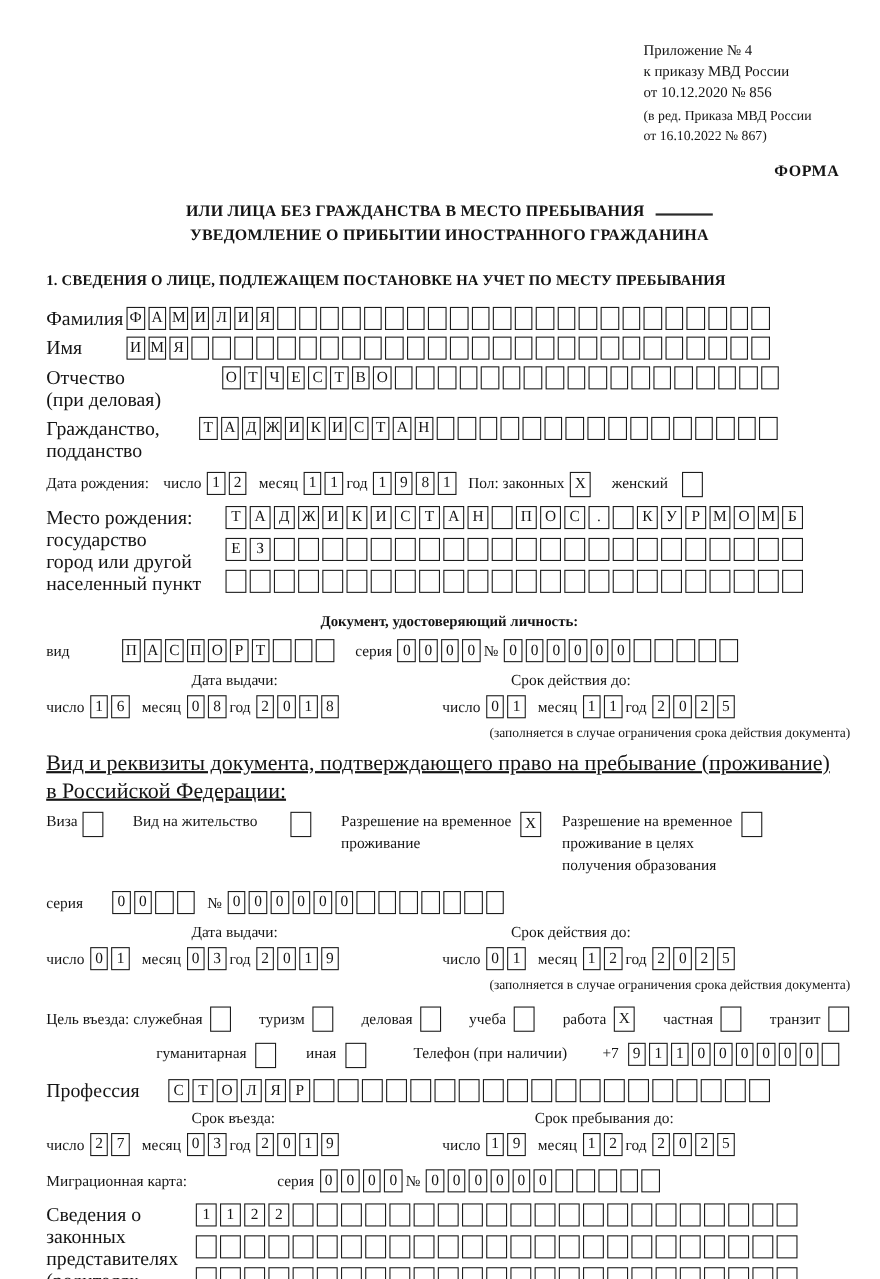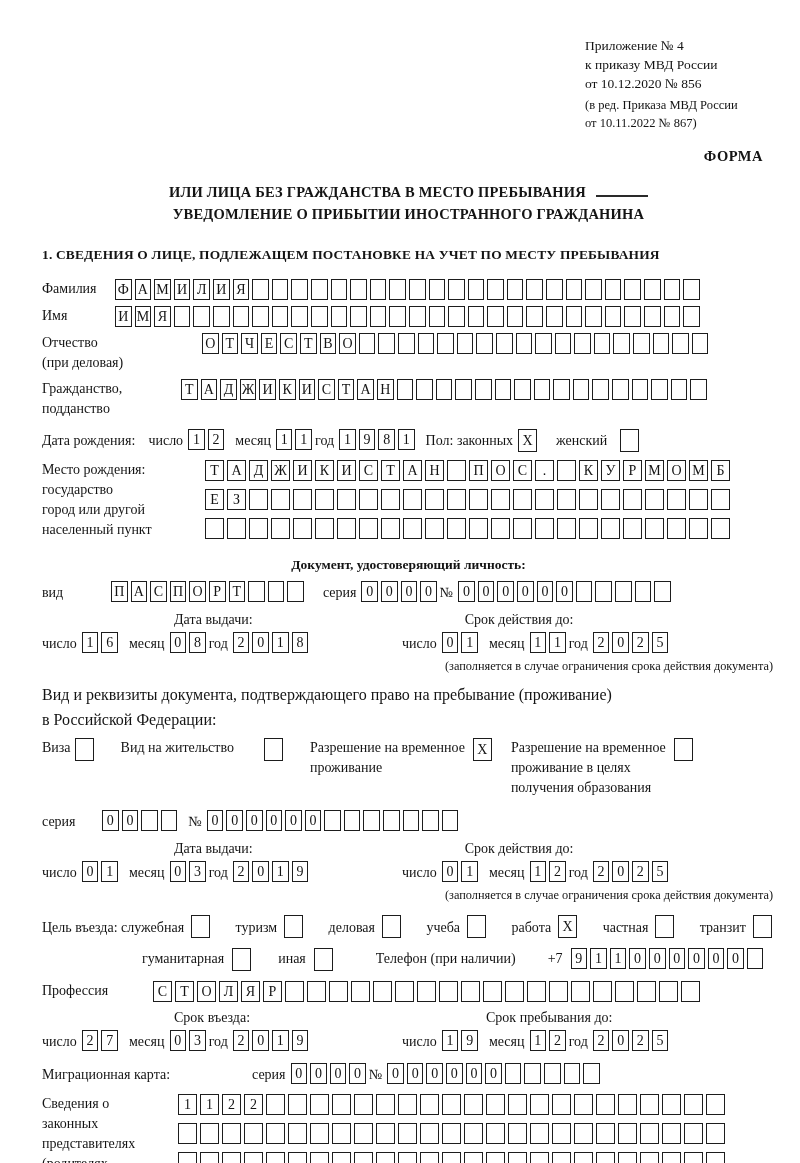--- a/index.html
+++ b/index.html
@@ -11,21 +11,21 @@
   
   .annex { width:190px; margin-left:auto; font-size:13.5px; line-height:19px; }
   .annex .note { font-size:12.5px; line-height:17.5px; margin-top:4px; }
   .forma { text-align:right; font-weight:700; font-size:14.5px; padding-right:12px; margin-top:16px; letter-spacing:.5px; }
   
   .title { text-align:center; font-weight:700; font-size:14.5px; line-height:22px; margin-top:16px; letter-spacing:.2px; }
   .blankline { display:inline-block; width:52px; border-bottom:2.5px solid #2a2a2a; height:10px; margin-left:10px; }
   .sect { font-weight:700; font-size:13.4px; margin-top:22px; letter-spacing:.2px; }
   
   .row { display:flex; align-items:flex-start; margin-top:6px; }
-  .lab { font-size:14px; line-height:20px; flex:none; }
+  .lab { font-size:18px; line-height:20px; flex:none; }
   .cells { display:flex; flex-wrap:nowrap; flex:none; }
   .cell {
     flex:none; width:14.6px; height:19px; border:1.9px solid #1d1d1d; margin-right:3px;
     display:inline-flex; align-items:center; justify-content:center;
     font-size:14px; line-height:19px; background:#fff;
   }
   .wide .cell { width:17px; }
   .cb .cell { width:17px; height:21px; }
   
   .w-name  { width:73px; }
@@ -37,21 +37,21 @@
   .center-b { text-align:center; font-weight:700; font-size:13.5px; margin-top:10px; }
   .dlabel { font-size:14px; margin:0 5px 0 0; line-height:23px; }
   .grp { display:flex; align-items:flex-start; }
   .half-l { display:flex; width:360px; flex:none; align-items:flex-start; }
   .date-heads { display:flex; font-size:14px; margin-top:8px; }
   .dh1 { margin-left:132px; }
   .dh2 { margin-left:212px; }
   .dh1b { margin-left:132px; }
   .dh2b { margin-left:236px;text-align:right; }
   .note-r { text-align:right; font-size:12.3px; margin-top:4px; padding-right:2px; }
-  .plain { font-size:16px; line-height:21px; margin-top:10px; }
+  .plain { font-size:20px; line-height:21px; margin-top:10px;text-decoration:underline; }
   .permit-row { display:flex; align-items:flex-start; margin-top:8px; }
   .permit-row .optlab { font-size:14px; line-height:20px; }
   .permit-row .two { text-align:left; }
   .permit-row .cells { margin-left:8px; margin-top:0; }
   .purpose-row { display:flex; justify-content:space-between; margin-top:12px; }
   .purpose-row .item { display:flex; align-items:flex-end; }
   .purpose-row .optlab { font-size:14px; line-height:21px; margin-right:7px; }
   .hum-row { display:flex; margin-top:10px; margin-left:100px; align-items:flex-start; }
   .hum-row .optlab { font-size:14px; line-height:21px; margin-right:8px; }
   .mt4{margin-top:4px;} .mt8{margin-top:8px;} .mt10{margin-top:10px;} .mt12{margin-top:12px;}
@@ -61,21 +61,21 @@
 <body>
 
 <div class="page">
 
   <div class="annex">
     <div>Приложение № 4</div>
     <div>к приказу МВД России</div>
     <div>от 10.12.2020 № 856</div>
     <div class="note">
       <div>(в ред. Приказа МВД России</div>
-      <div>от 10.11.2022 № 867)</div>
+      <div>от 16.10.2022 № 867)</div>
     </div>
   </div>
 
   <div class="forma">ФОРМА</div>
 
   <div class="title">
     <div><span>ИЛИ ЛИЦА БЕЗ ГРАЖДАНСТВА В МЕСТО ПРЕБЫВАНИЯ</span><span class="blankline"></span></div>
     <div>УВЕДОМЛЕНИЕ О ПРИБЫТИИ ИНОСТРАННОГО ГРАЖДАНИНА</div>
   </div>
 

